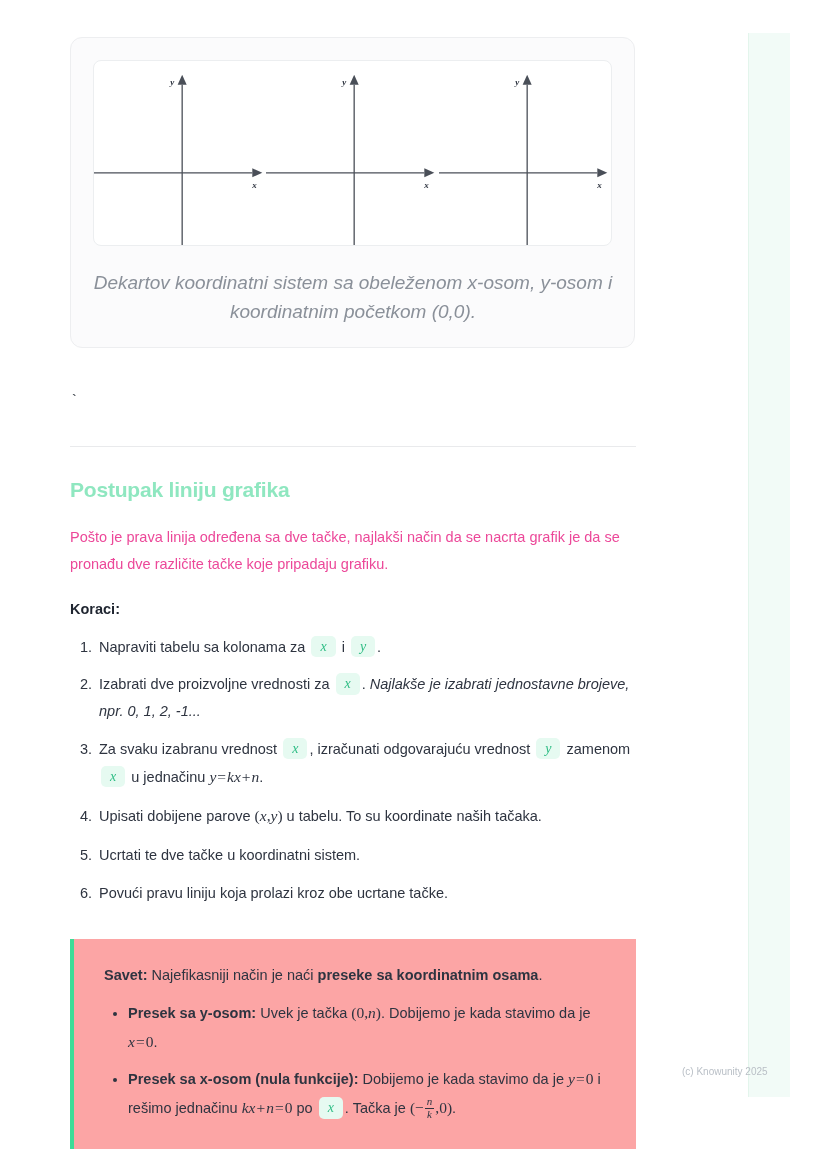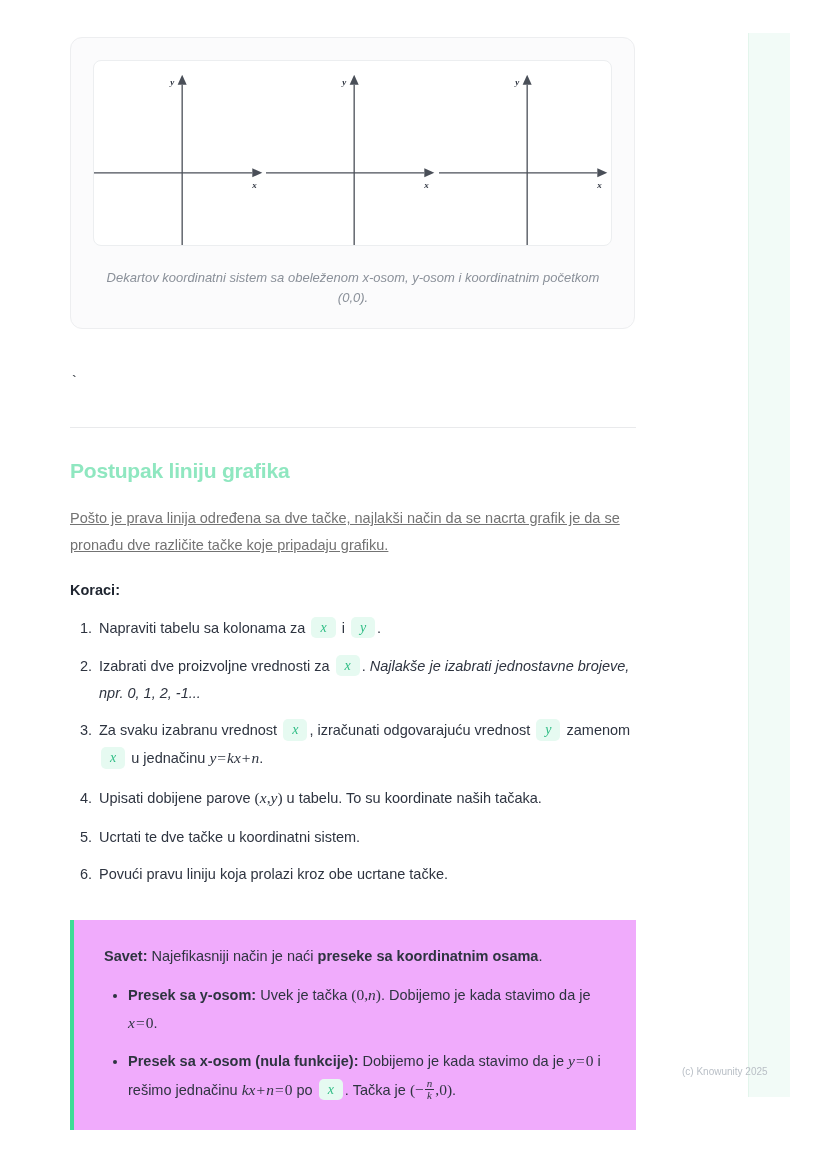--- a/index.html
+++ b/index.html
@@ -50,21 +50,21 @@
     overflow: hidden;
   }
   .axes-cell { flex: 1 1 0; position: relative; }
   .axes-cell svg { display: block; width: 100%; height: 100%; }
 
   .figure-caption {
     margin: 22px auto 0 auto;
     width: 520px;
     text-align: center;
     font-style: italic;
-    font-size: 13px;
+    font-size: 19px;
     line-height: 1.55;
     color: #8a9099;
   }
 
   
   .stray-tick {
     margin: 46px 0 0 70px;
     font-size: 14px;
     color: #3a4048;
     font-family: "Liberation Mono", monospace;
@@ -86,23 +86,22 @@
     font-size: 21px;
     font-weight: bold;
     color: #8fe7c0;
     margin: 31px 0 0 0;
     letter-spacing: -0.2px;
   }
 
   p.body-text {
     font-size: 14.5px;
     line-height: 1.85;
-    color: #737373;
+    color: #ec4899;
     margin: 22px 0 0 0;
-    text-decoration: underline;
   }
 
   p.koraci {
     font-size: 14.5px;
     font-weight: bold;
     color: #1f2530;
     margin: 23px 0 0 0;
   }
 
   ol.steps {
@@ -154,21 +153,21 @@
   .frac .num { display: block; padding: 0 2px; }
   .frac .den { display: block; padding: 0 2px; border-top: 1px solid #2e3440; }
 
   .ital { font-style: italic; }
   .bold { font-weight: bold; }
 
   
   .callout {
     margin: 32px 0 0 70px;
     width: 566px;
-    background: #f0abfc;
+    background: #fca5a5;
     border-left: 4px solid #3ddc97;
     padding: 24px 26px 26px 30px;
   }
   .callout-lead {
     font-size: 14.5px;
     line-height: 1.75;
     color: #2e3440;
     margin: 0;
   }
   ul.callout-list {

